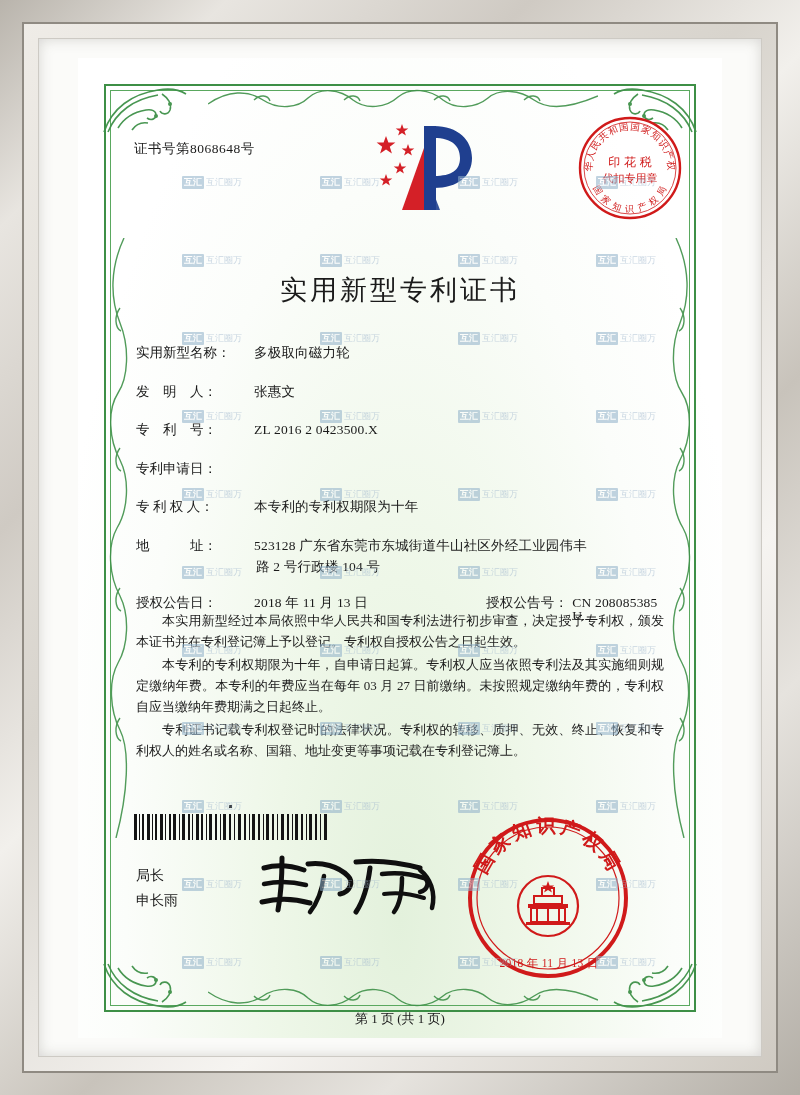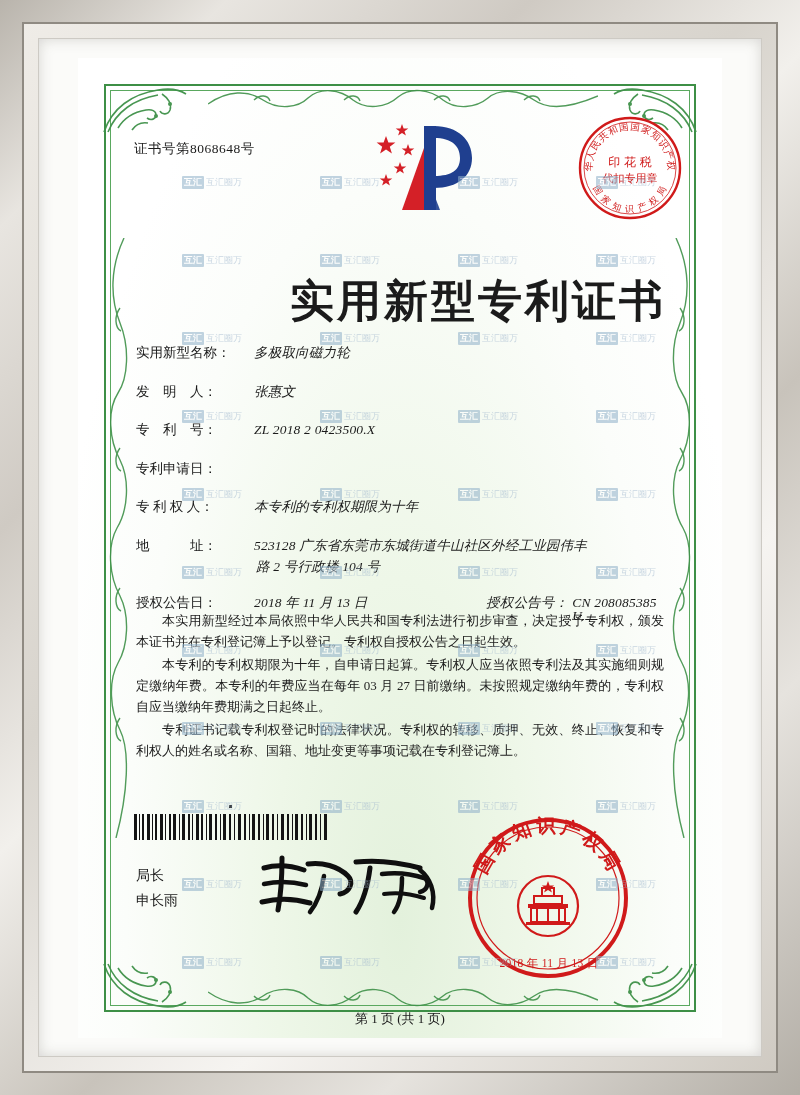--- a/index.html
+++ b/index.html
@@ -115,23 +115,23 @@
   .stamp-top {
     position: absolute;
     right: -18px; top: 0px;
     width: 108px; height: 108px;
   }
 
   .title {
     position: absolute;
     left: 0; top: 158px;
     width: 532px;
-    text-align: right;
-    font-size: 44px;
-    font-weight: bold;
+    text-align: center;
+    font-size: 27px;
+    font-weight: normal;
     letter-spacing: 3px;
     font-family: "DejaVu Serif", "Liberation Serif", serif;
   }
 
   .fields {
     position: absolute;
     left: 2px; top: 232px;
     width: 530px;
     font-size: 13.5px;
     line-height: 1;
@@ -145,21 +145,20 @@
   }
   .f-label {
     width: 118px;
     flex: none;
     white-space: pre;
     letter-spacing: 0px;
   }
   .f-value {
     flex: 1;
     letter-spacing: .2px;
-    font-style: italic;
   }
   .f-value .l2 {
     display: block;
     margin-top: 8px;
     padding-left: 2px;
   }
   .field-row.two-col .f-value { display: flex; }
   .f-value .col-a { width: 232px; flex: none; }
   .f-value .col-b-label { white-space: pre; margin-right: 4px; }
 
@@ -390,21 +389,21 @@
           <div class="f-value">多极取向磁力轮</div>
         </div>
 
         <div class="field-row">
           <div class="f-label">发　明　人：</div>
           <div class="f-value">张惠文</div>
         </div>
 
         <div class="field-row">
           <div class="f-label">专　利　号：</div>
-          <div class="f-value">ZL 2018 2 0423500.X</div>
+          <div class="f-value">ZL 2016 2 0423500.X</div>
         </div>
 
         <div class="field-row">
           <div class="f-label">专利申请日：</div>
         </div>
 
         <div class="field-row">
           <div class="f-label">专 利 权 人：</div>
           <div class="f-value">本专利的专利权期限为十年</div>
         </div>

